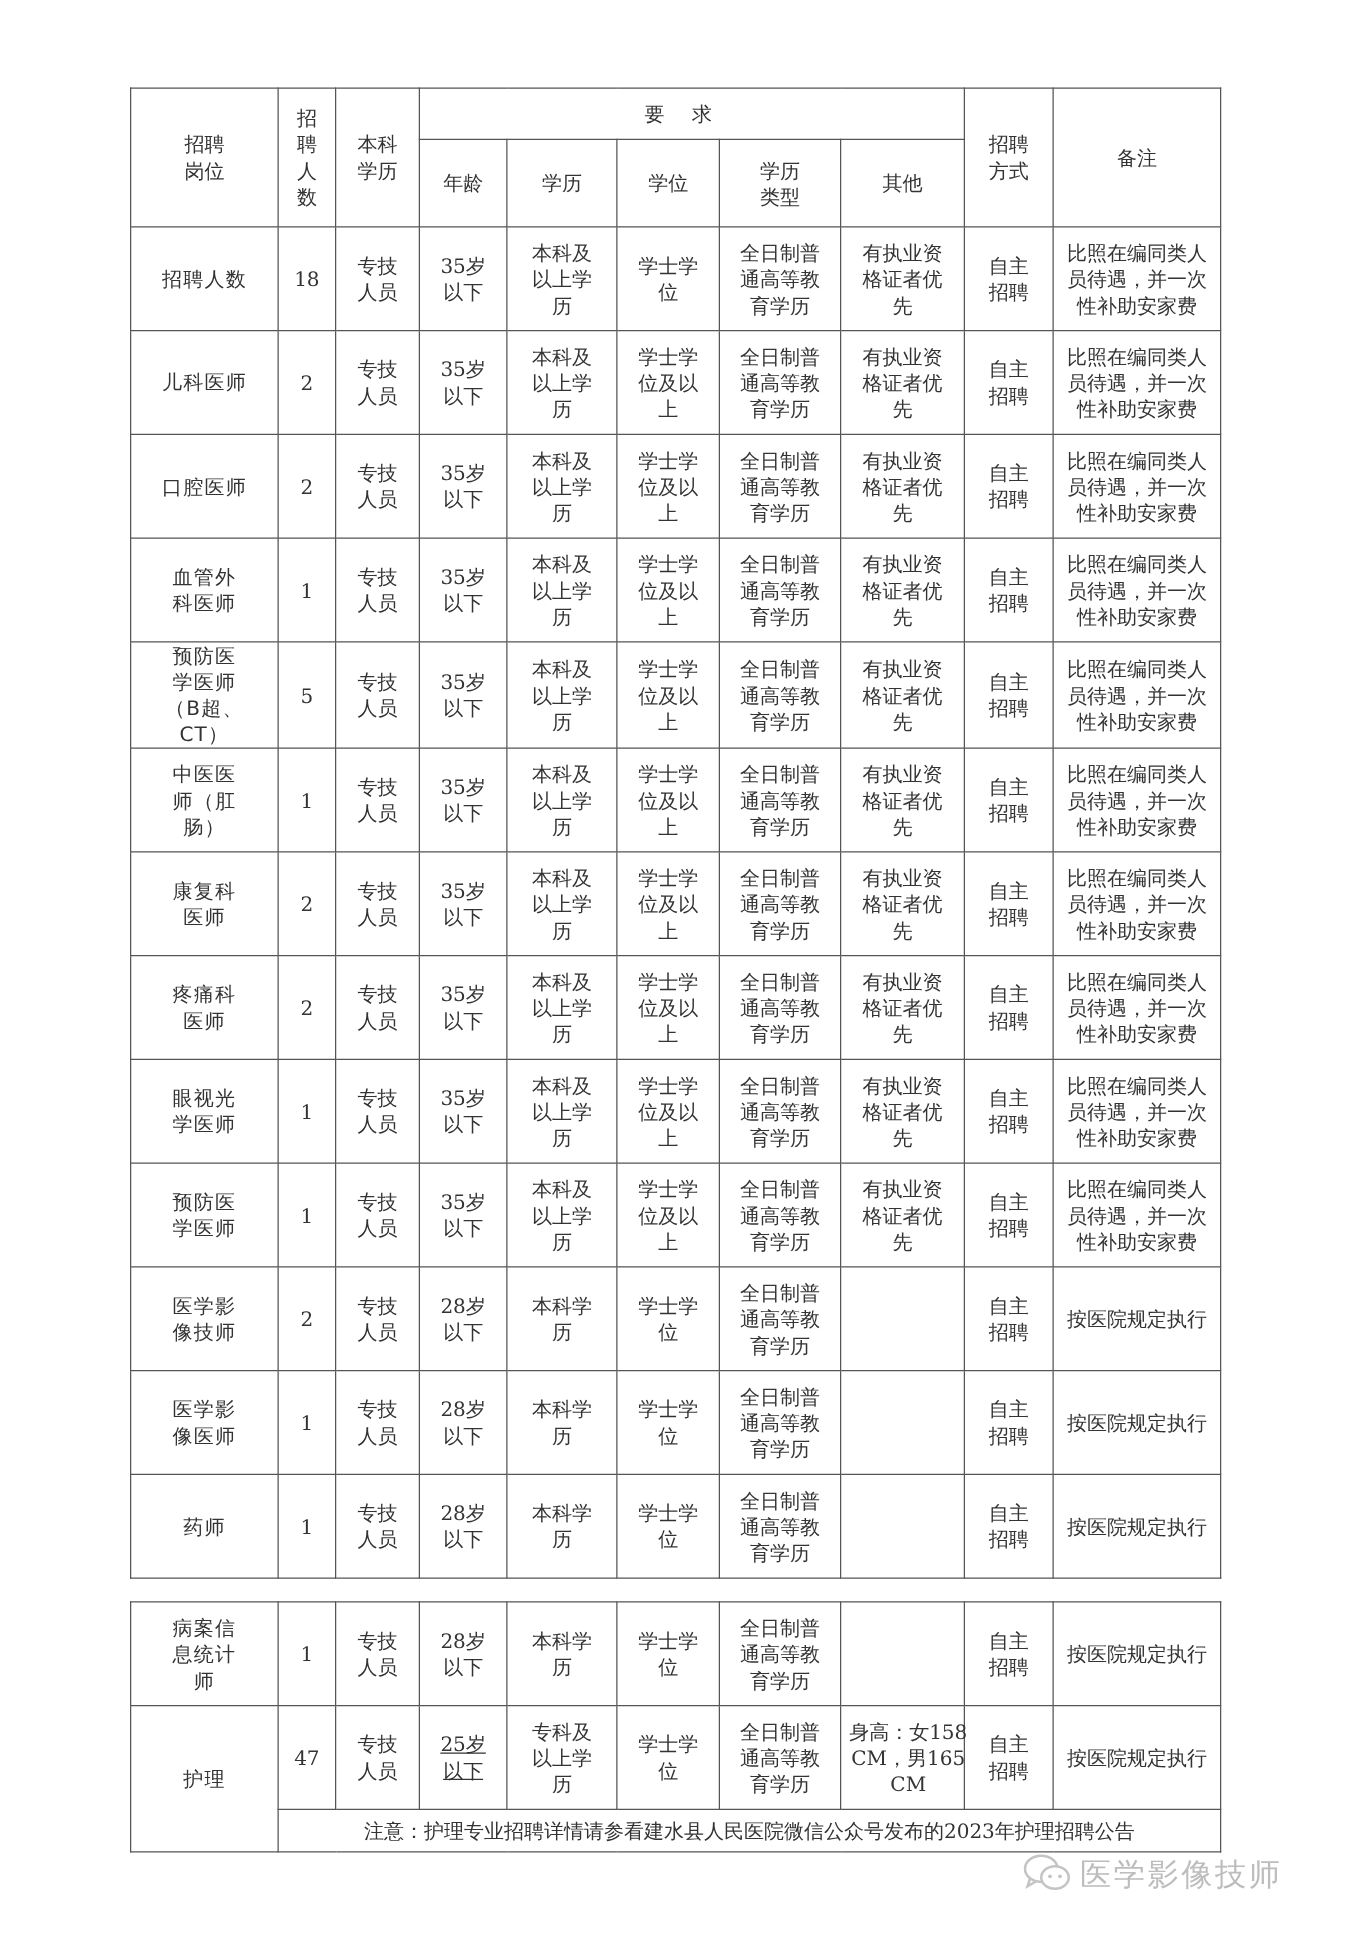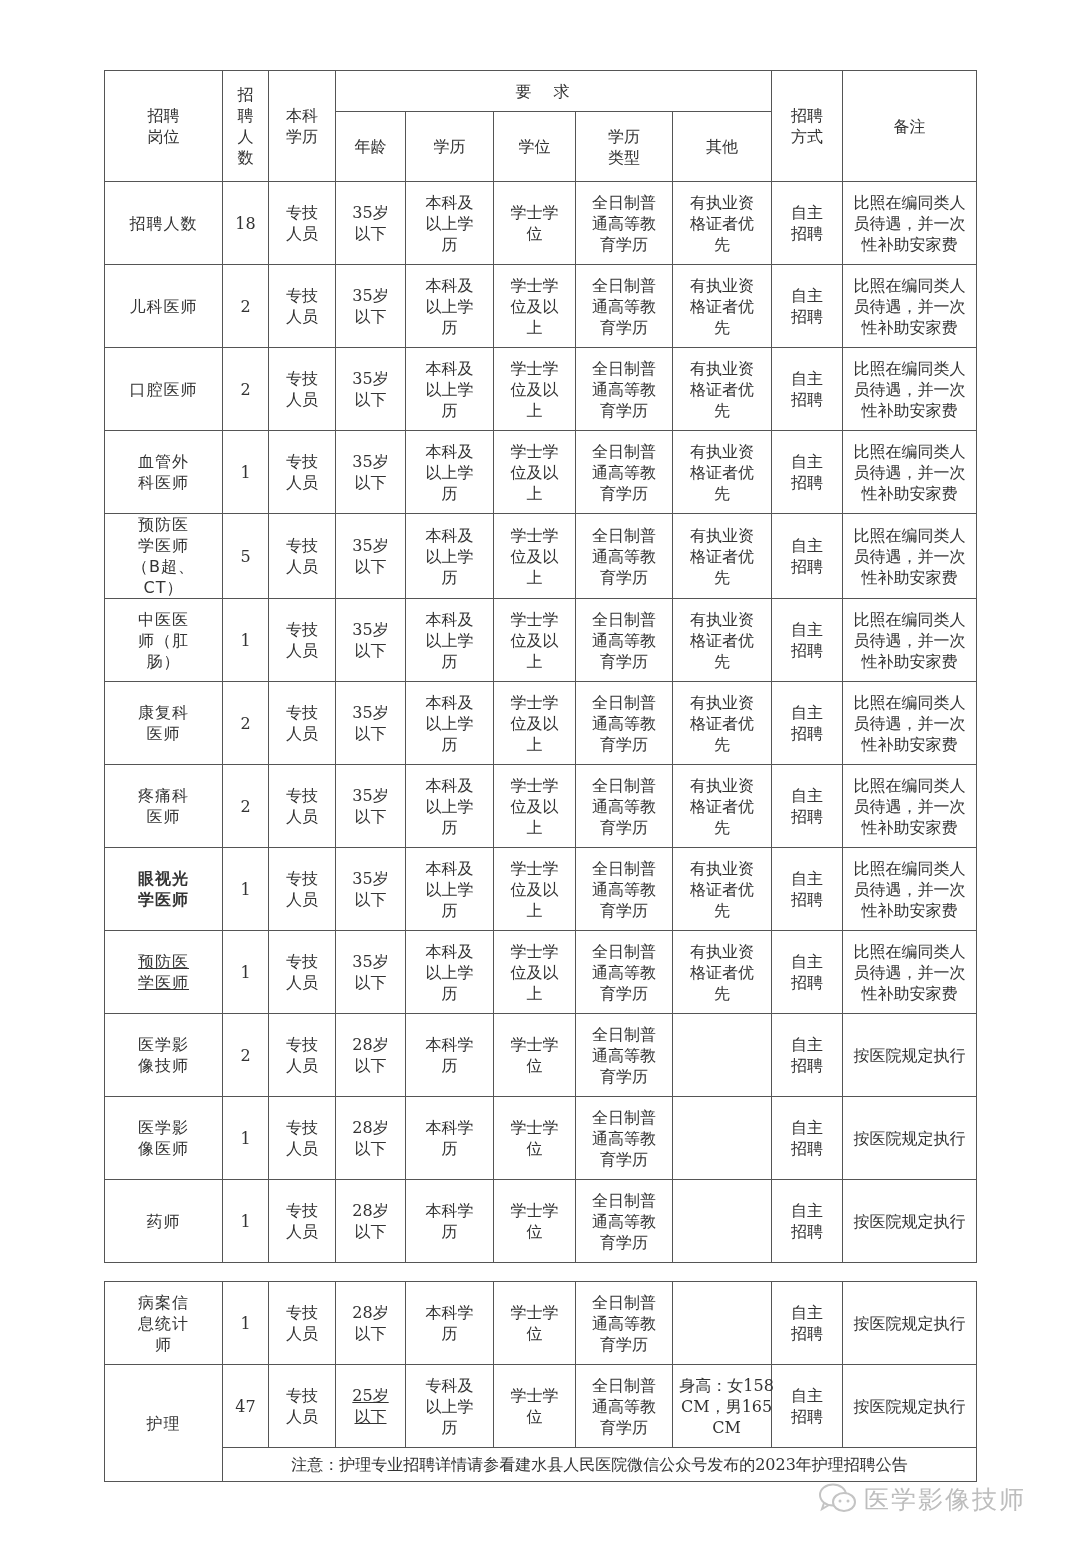--- a/index.html
+++ b/index.html
@@ -213,33 +213,33 @@
         <td><span class="cell-text " style="width: 2.1em;">专技人员</span></td>
         <td><span class="cell-text " style="width: 2.6em;">35岁以下</span></td>
         <td><span class="cell-text w-3">本科及以上学历</span></td>
         <td><span class="cell-text w-3">学士学位及以上</span></td>
         <td><span class="cell-text w-4">全日制普通高等教育学历</span></td>
         <td><span class="cell-text w-4">有执业资格证者优先</span></td>
         <td><span class="cell-text " style="width: 2.1em;">自主招聘</span></td>
         <td class="remark"><span class="cell-text w-6">比照在编同类人员待遇，并一次性补助安家费</span></td>
       </tr>
       <tr class="data-row">
-        <td class="pos"><span class="cell-text w-4" style="width: 4.1em; font-weight: bold;">眼视光学医师</span></td>
-        <td class="num"><span class="cell-text ">1</span></td>
-        <td><span class="cell-text " style="width: 2.1em;">专技人员</span></td>
-        <td><span class="cell-text " style="width: 2.6em;">35岁以下</span></td>
-        <td><span class="cell-text w-3">本科及以上学历</span></td>
-        <td><span class="cell-text w-3">学士学位及以上</span></td>
-        <td><span class="cell-text w-4">全日制普通高等教育学历</span></td>
-        <td><span class="cell-text w-4">有执业资格证者优先</span></td>
-        <td><span class="cell-text " style="width: 2.1em;">自主招聘</span></td>
-        <td class="remark"><span class="cell-text w-6">比照在编同类人员待遇，并一次性补助安家费</span></td>
-      </tr>
-      <tr class="data-row">
-        <td class="pos"><span class="cell-text w-4" style="width: 4.1em; text-decoration: underline;">预防医学医师</span></td>
+        <td class="pos"><span class="cell-text w-4" style="width: 4.1em;">眼视光学医师</span></td>
+        <td class="num"><span class="cell-text ">1</span></td>
+        <td><span class="cell-text " style="width: 2.1em;">专技人员</span></td>
+        <td><span class="cell-text " style="width: 2.6em;">35岁以下</span></td>
+        <td><span class="cell-text w-3">本科及以上学历</span></td>
+        <td><span class="cell-text w-3">学士学位及以上</span></td>
+        <td><span class="cell-text w-4">全日制普通高等教育学历</span></td>
+        <td><span class="cell-text w-4">有执业资格证者优先</span></td>
+        <td><span class="cell-text " style="width: 2.1em;">自主招聘</span></td>
+        <td class="remark"><span class="cell-text w-6">比照在编同类人员待遇，并一次性补助安家费</span></td>
+      </tr>
+      <tr class="data-row">
+        <td class="pos"><span class="cell-text w-4" style="width: 4.1em;">预防医学医师</span></td>
         <td class="num"><span class="cell-text ">1</span></td>
         <td><span class="cell-text " style="width: 2.1em;">专技人员</span></td>
         <td><span class="cell-text " style="width: 2.6em;">35岁以下</span></td>
         <td><span class="cell-text w-3">本科及以上学历</span></td>
         <td><span class="cell-text w-3">学士学位及以上</span></td>
         <td><span class="cell-text w-4">全日制普通高等教育学历</span></td>
         <td><span class="cell-text w-4">有执业资格证者优先</span></td>
         <td><span class="cell-text " style="width: 2.1em;">自主招聘</span></td>
         <td class="remark"><span class="cell-text w-6">比照在编同类人员待遇，并一次性补助安家费</span></td>
       </tr>

